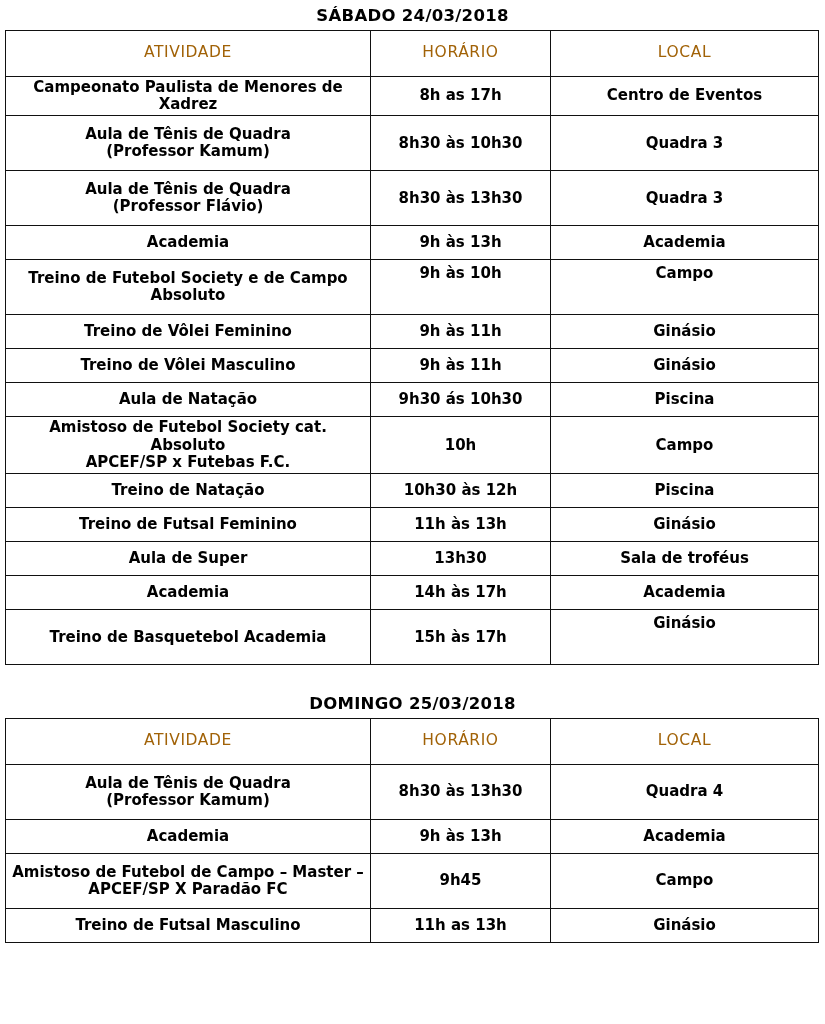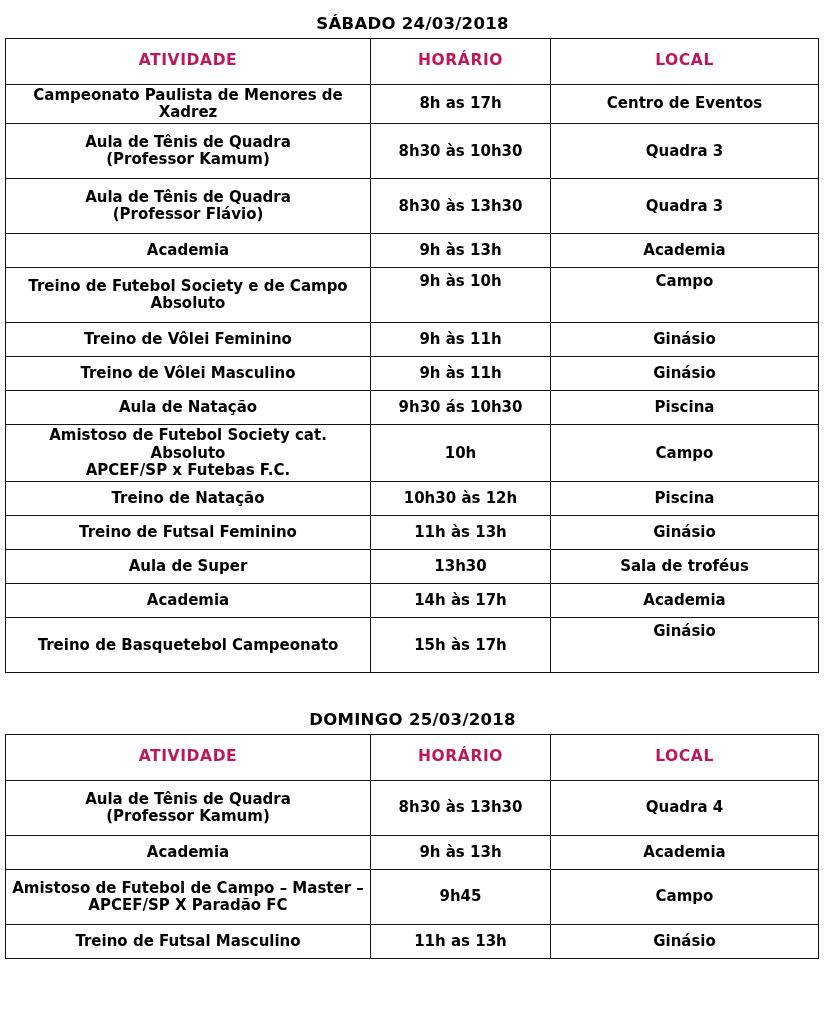--- a/index.html
+++ b/index.html
@@ -21,21 +21,21 @@
     box-sizing: border-box;
   }
 
   .day-title {
     text-align: center;
     font-size: 16.5px;
     font-weight: 700;
     letter-spacing: 0.3px;
     color: #000;
     line-height: 1;
-    padding-top: 16px;
+    padding-top: 8px;
     padding-bottom: 5px;
   }
 
   .sched-table {
     border-collapse: collapse;
     table-layout: fixed;
     margin-left: 5px;
     width: 813px;
     background: #fff;
   }
@@ -49,22 +49,22 @@
     text-align: center;
     vertical-align: middle;
     box-sizing: border-box;
     overflow: hidden;
   }
   .col-activity { width: 365px; }
   .col-time     { width: 180px; }
   .col-place    { width: 268px; }
 
   .sched-table thead th {
-    color: #be185d;
-    font-weight: 700;
+    color: #a16207;
+    font-weight: 400;
     font-size: 15.5px;
     letter-spacing: 0.6px;
     height: 46px;
     margin-top: 40px;
   }
 
   tr.r-1line td { height: 34px; margin-top: 48px; }
   tr.r-2line td { height: 55px; }
 
   td.valign-top { vertical-align: top; padding-top: 5px; margin-top: 28px; }
@@ -184,21 +184,21 @@
       </tr>
       <tr class="r-1line">
         <td>
             <span class="cellline">Academia</span>
           </td>
         <td>14h às 17h</td>
         <td>Academia</td>
       </tr>
       <tr class="r-2line">
         <td>
-            <span class="cellline">Treino de Basquetebol Campeonato</span>
+            <span class="cellline">Treino de Basquetebol Academia</span>
           </td>
         <td>15h às 17h</td>
         <td class="valign-top">Ginásio</td>
       </tr>
     </tbody>
   </table>
 
   <div class="tbl-gap"></div>
 
   <div class="day-title">DOMINGO 25/03/2018</div>

